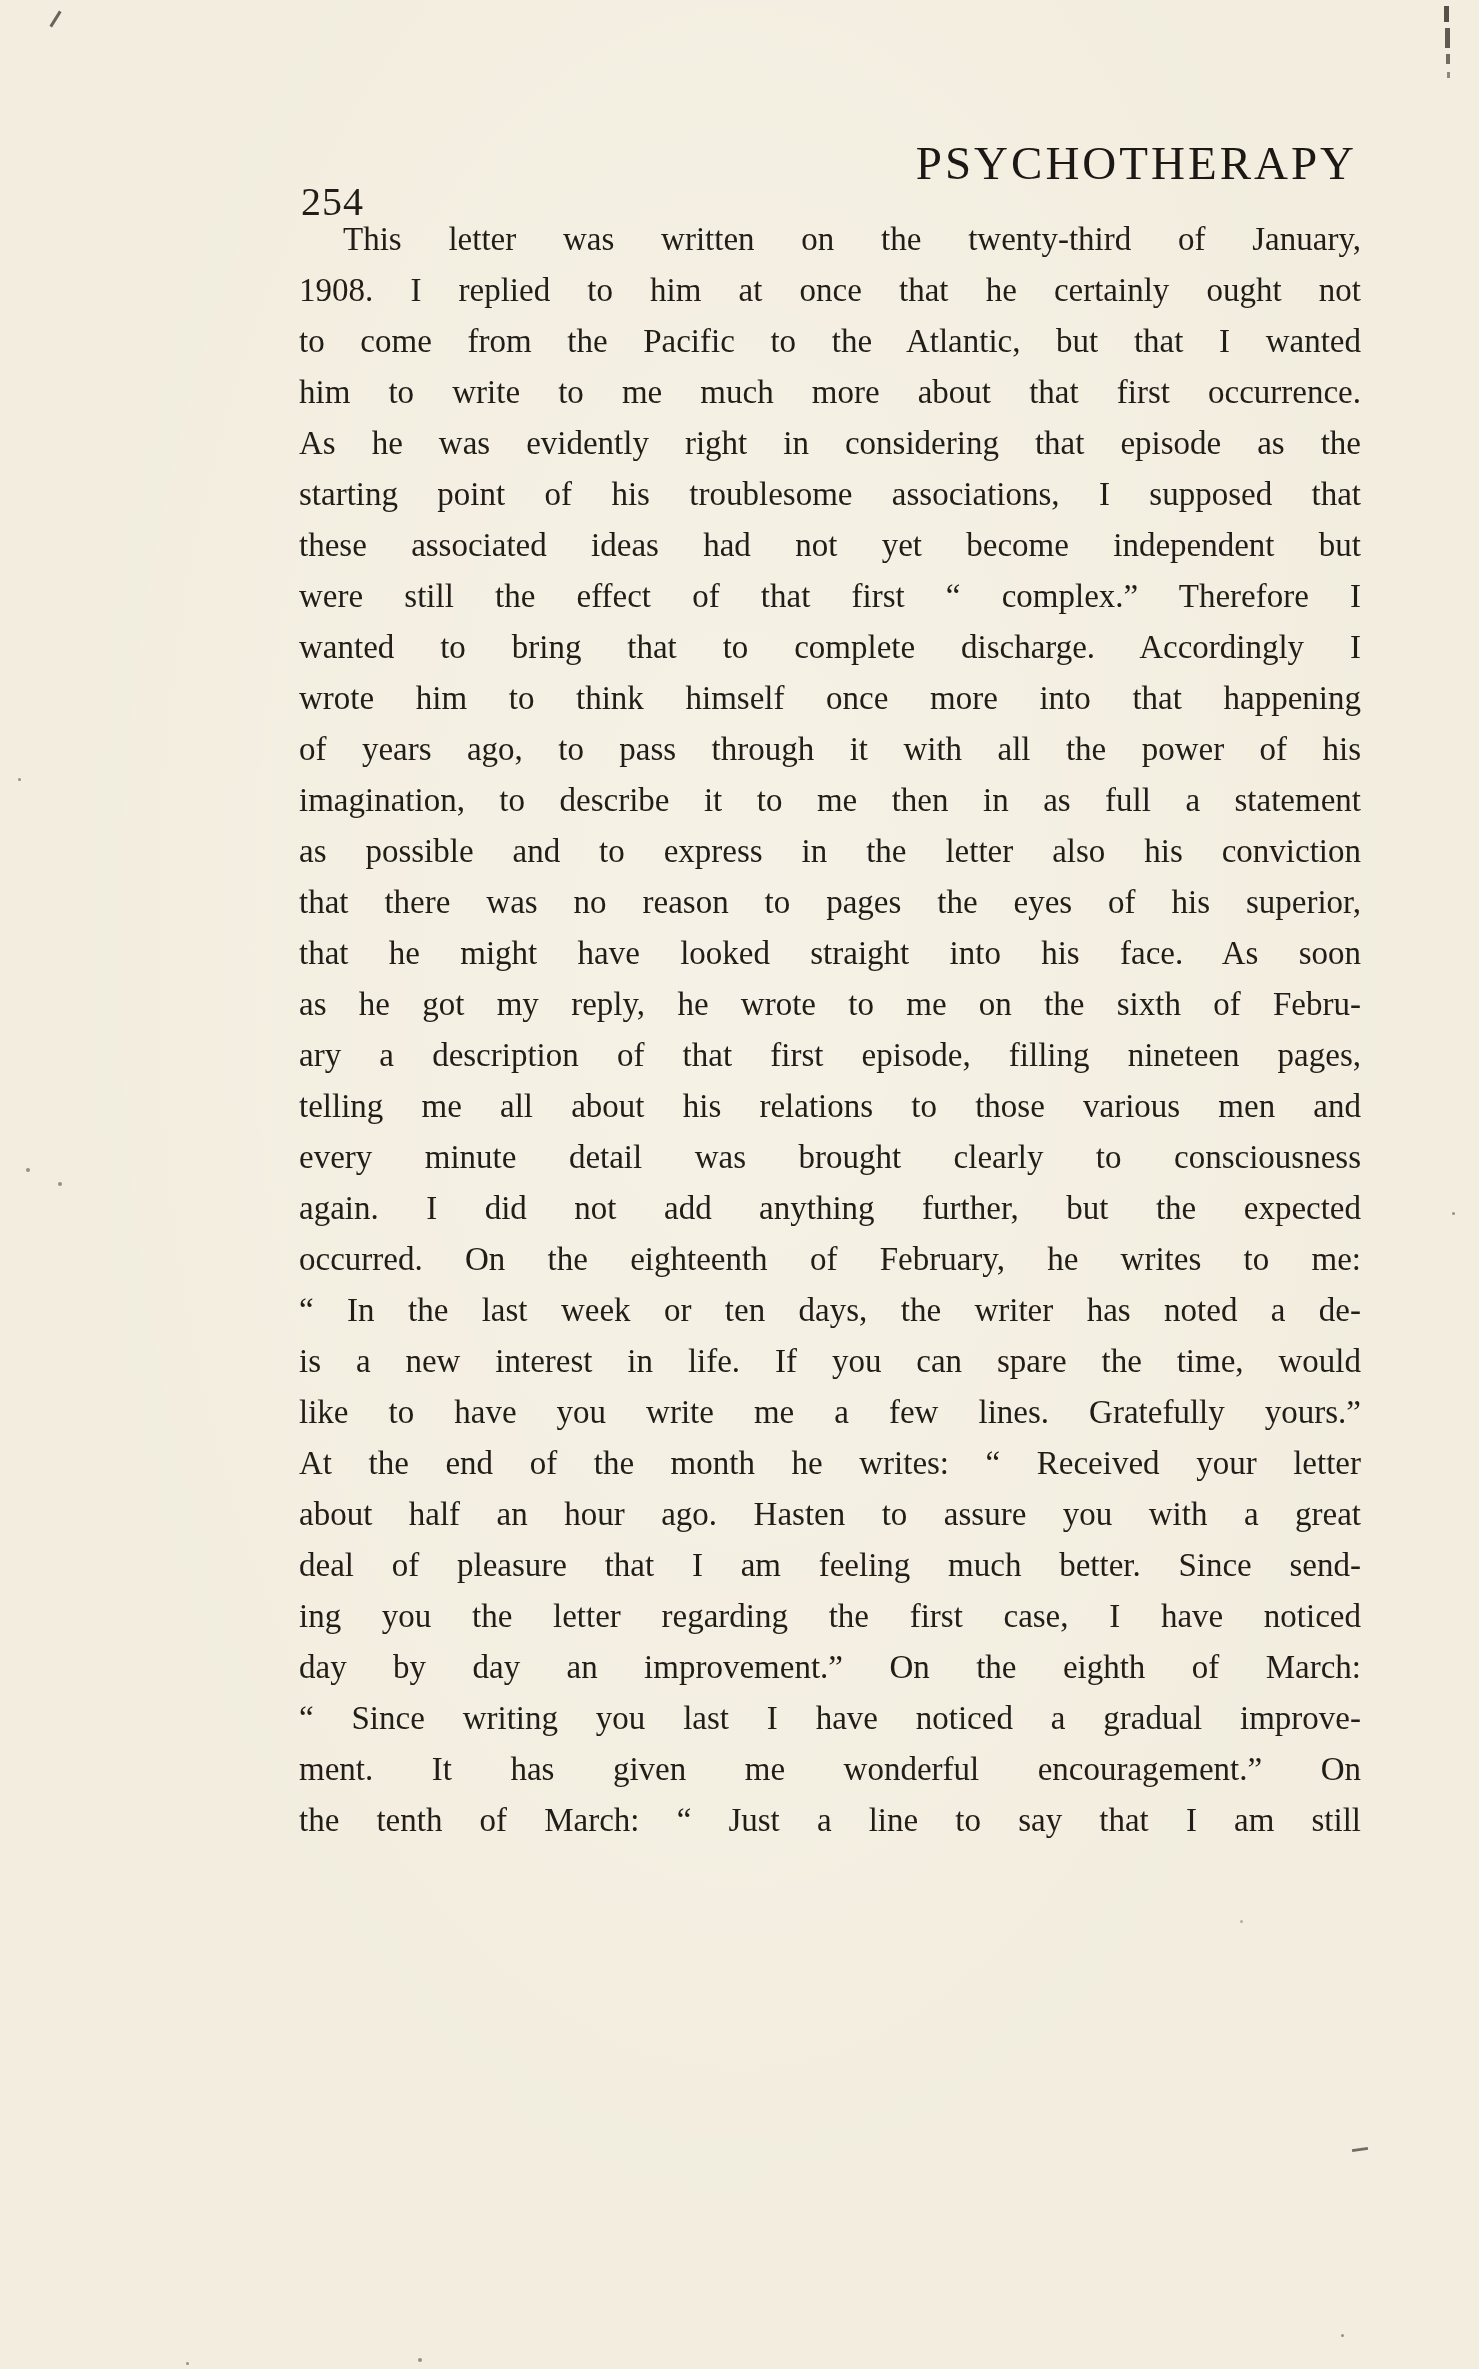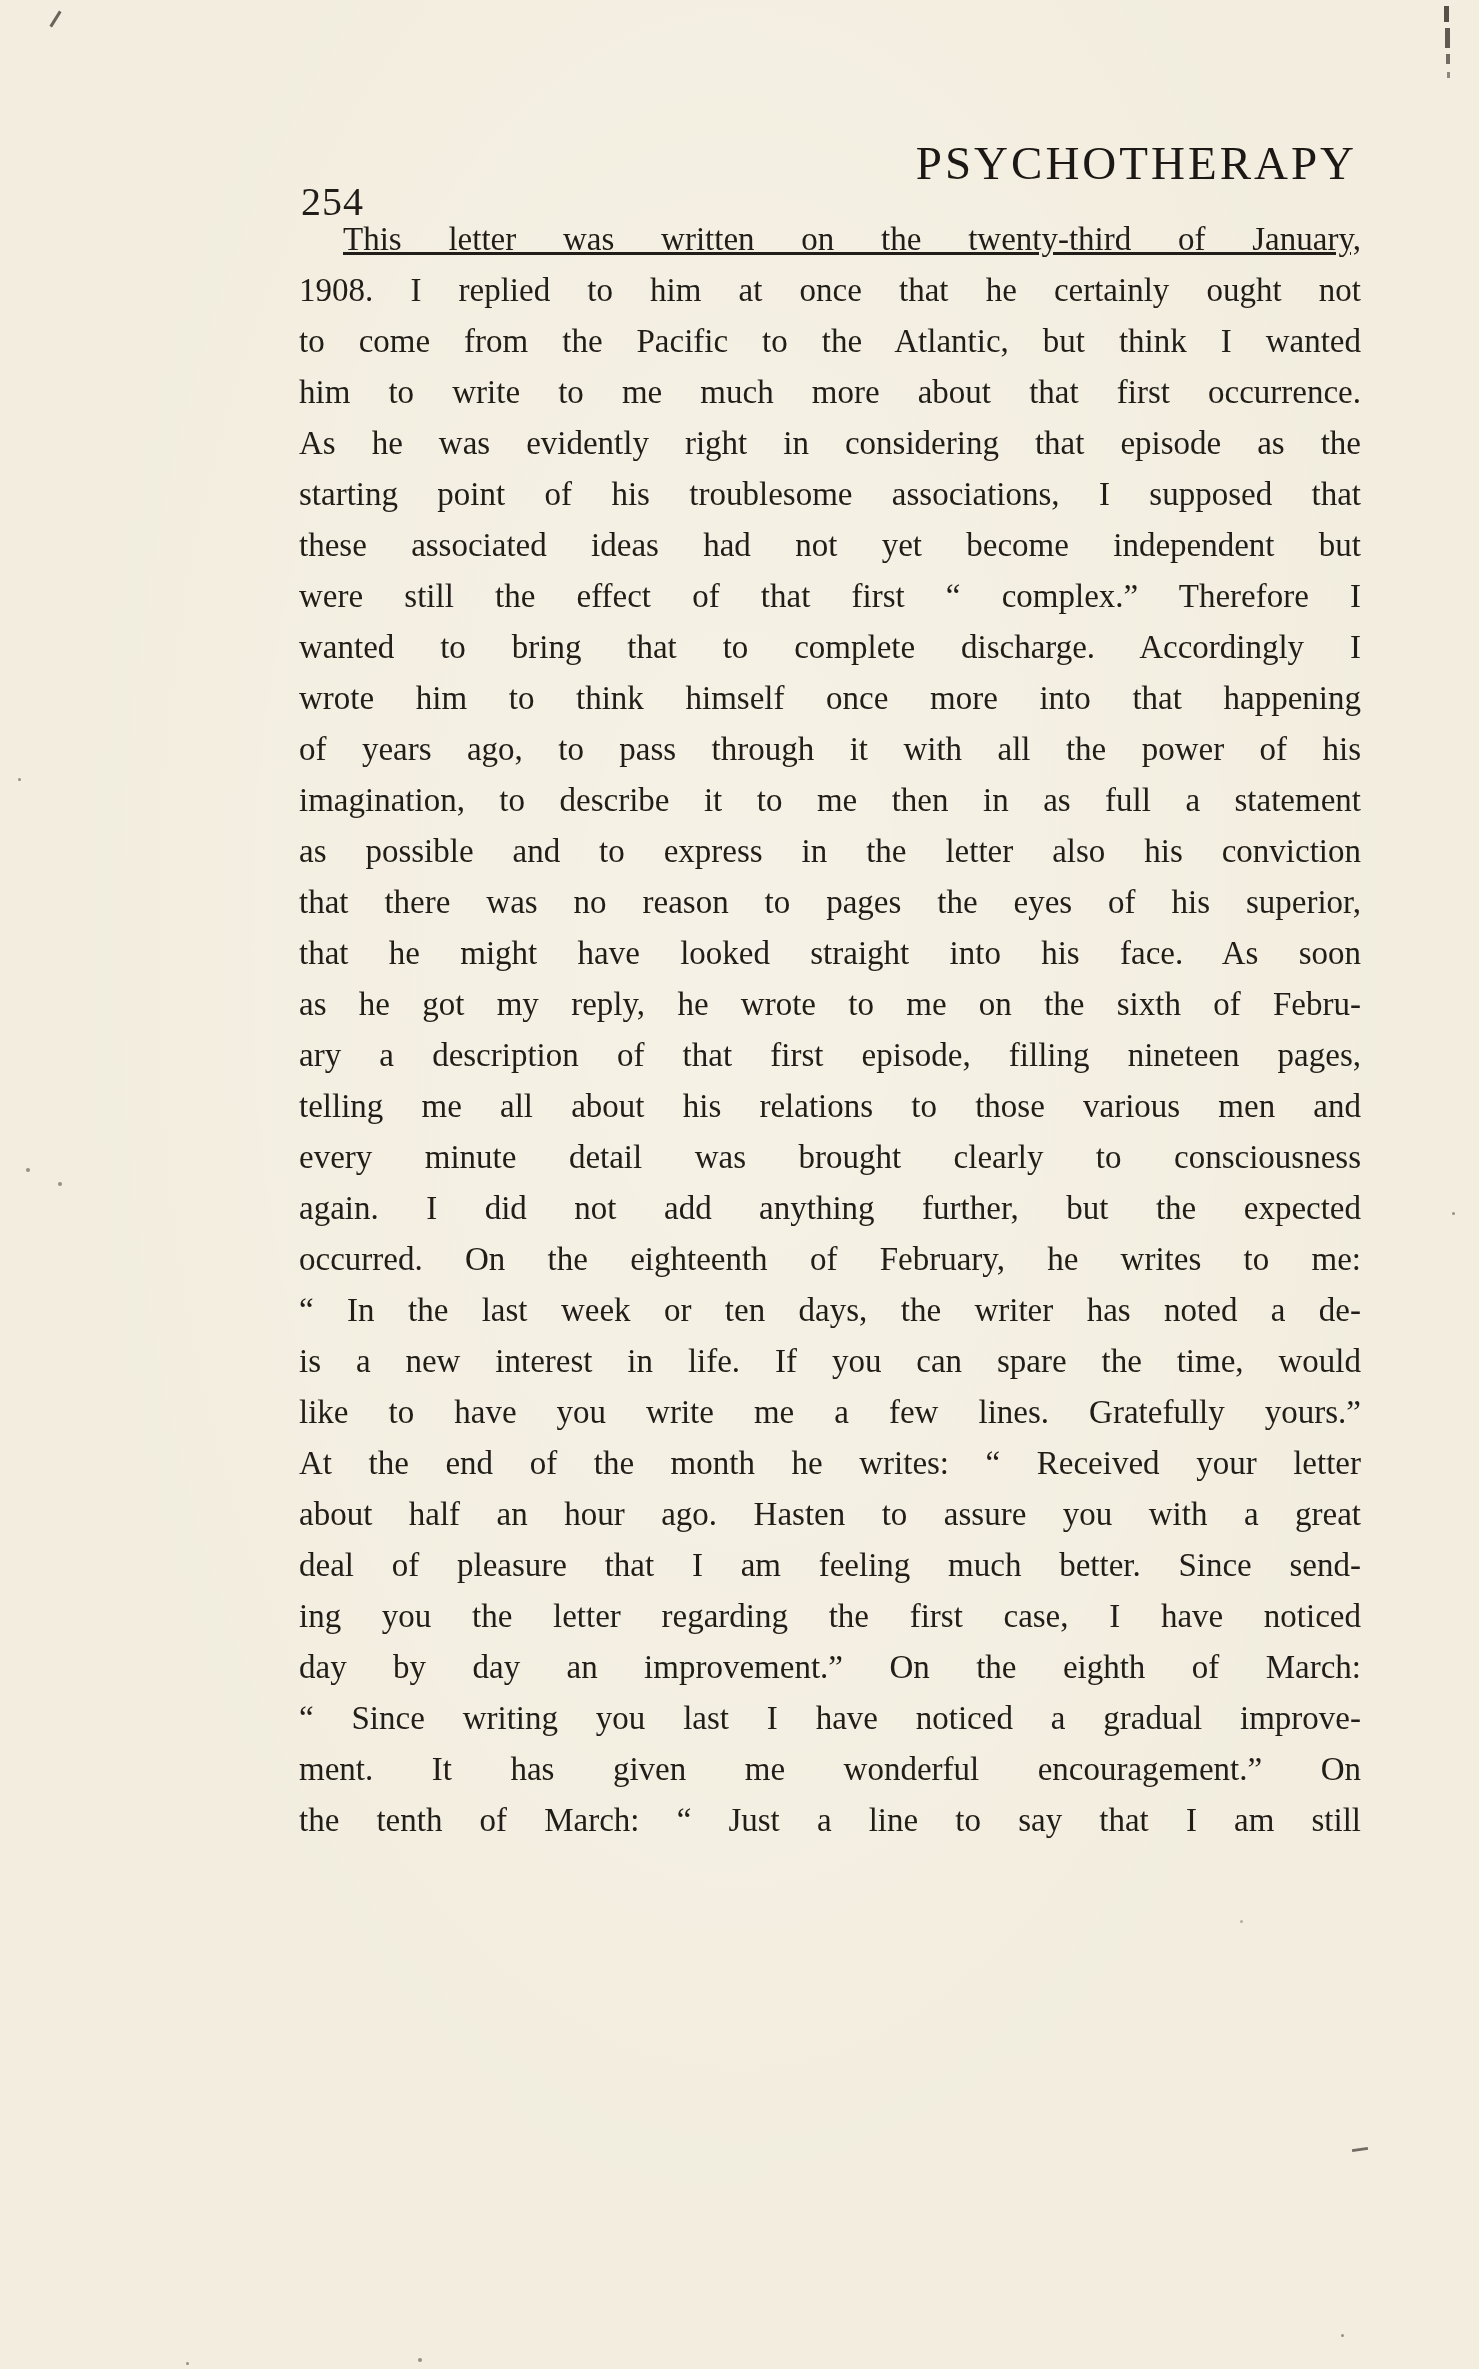--- a/index.html
+++ b/index.html
@@ -59,21 +59,20 @@
   }
   .line {
     text-align: justify;
     text-align-last: justify;
     height: 51px;
     overflow: hidden;
     white-space: nowrap;
   }
   .line.indent {
     text-indent: 44px;
-    text-decoration: underline;
   }
   
   .artifact {
     position: absolute;
     background: #3a352e;
   }
   .a-tl {
     left: 54px; top: 10px; width: 3px; height: 18px;
     transform: rotate(32deg); opacity: .75;
   }
@@ -110,21 +109,21 @@
 <div class="page">
 
   <div class="page-header">
     <span class="page-number">254</span>
     <h1 class="page-title">PSYCHOTHERAPY</h1>
   </div>
 
   <div class="body-text">
     <div class="line indent">This letter was written on the twenty-third of January,</div>
     <div class="line">1908.  I replied to him at once that he certainly ought not</div>
-    <div class="line">to come from the Pacific to the Atlantic, but think I wanted</div>
+    <div class="line">to come from the Pacific to the Atlantic, but that I wanted</div>
     <div class="line">him to write to me much more about that first occurrence.</div>
     <div class="line">As he was evidently right in considering that episode as the</div>
     <div class="line">starting point of his troublesome associations, I supposed that</div>
     <div class="line">these associated ideas had not yet become independent but</div>
     <div class="line">were still the effect of that first “ complex.”  Therefore I</div>
     <div class="line">wanted to bring that to complete discharge.  Accordingly I</div>
     <div class="line">wrote him to think himself once more into that happening</div>
     <div class="line">of years ago, to pass through it with all the power of his</div>
     <div class="line">imagination, to describe it to me then in as full a statement</div>
     <div class="line">as possible and to express in the letter also his conviction</div>

